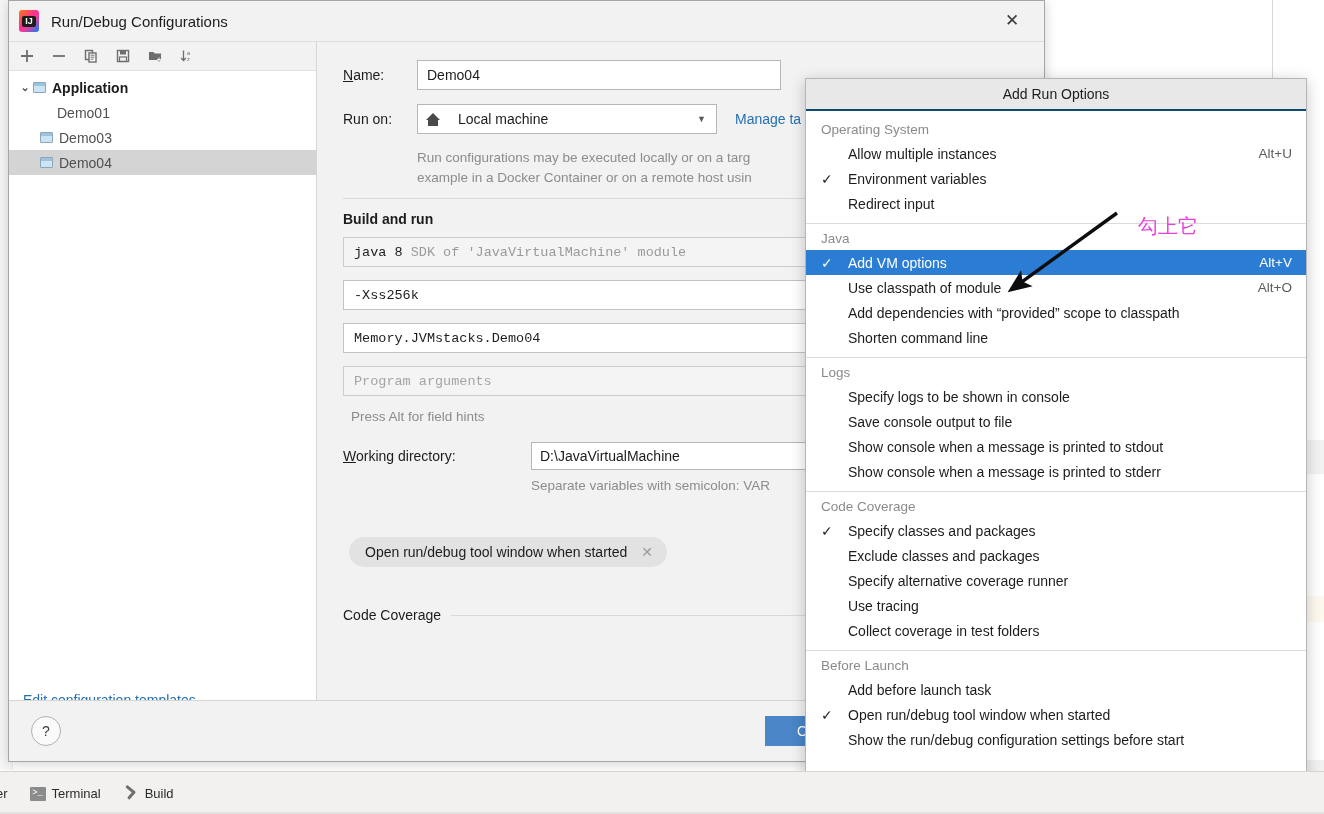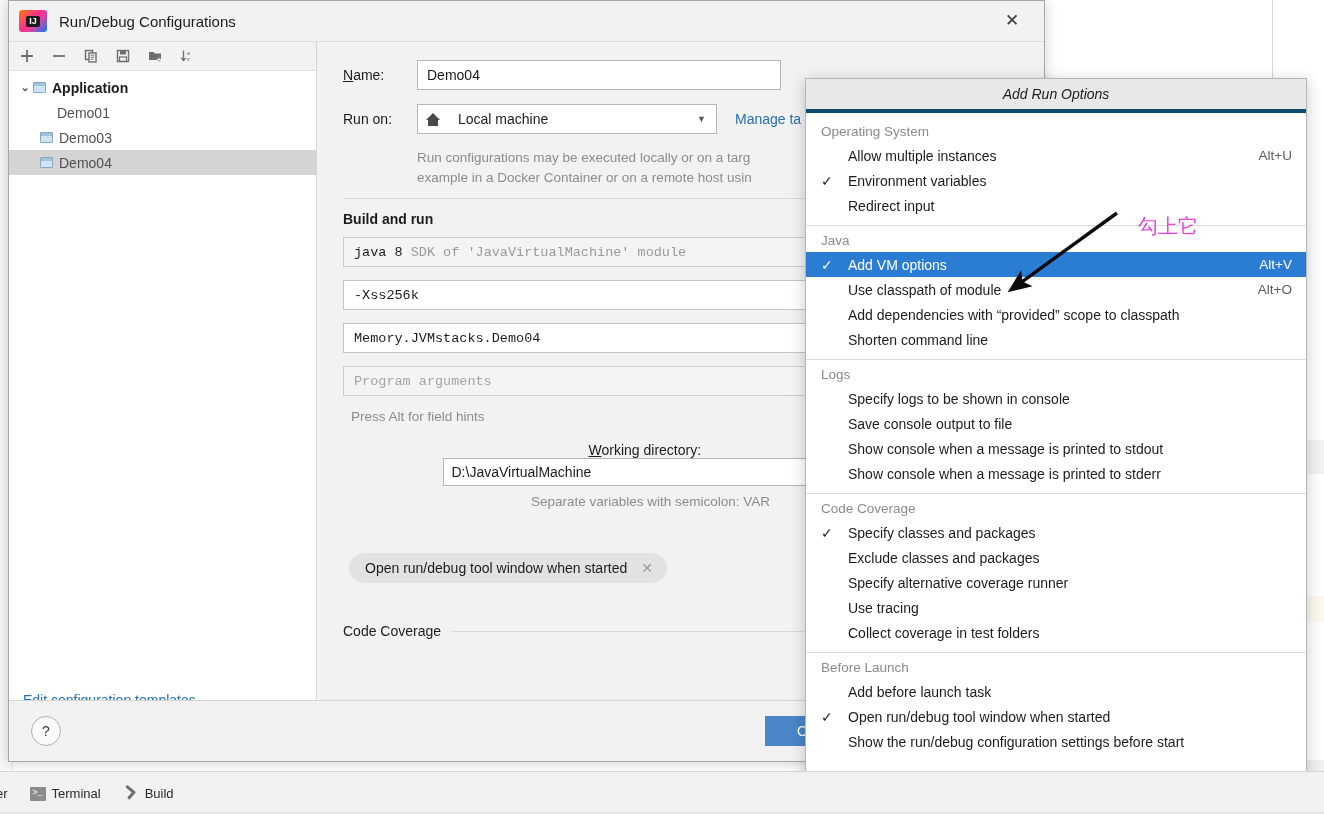--- a/index.html
+++ b/index.html
@@ -50,21 +50,21 @@
   .dialog {
     position:absolute; left:8px; top:0px; width:1035px; height:760px;
     background:#f2f2f2; border:1px solid #a6a6a6;
     box-shadow:0 2px 12px rgba(0,0,0,0.18);
   }
   .dlg-title {
     height:40px; background:#f2f2f2; border-bottom:1px solid #dcdcdc;
     display:flex; align-items:center; position:relative;
   }
   .dlg-logo {
-    width:28px; height:22px; margin-left:10px; border-radius:3px;
+    width:20px; height:22px; margin-left:10px; border-radius:3px;
     background:linear-gradient(135deg,#f97a12 0%,#ff318c 45%,#ed3d9b 60%,#087cfa 100%);
     display:flex; align-items:center; justify-content:center;
   }
   .dlg-logo i {
     font-style:normal; font-size:9px; font-weight:bold; color:#fff;
     background:#1c1c1c; padding:1px 3px; border-radius:2px; line-height:1;
     font-family:"Liberation Sans", sans-serif;
   }
   .dlg-title-text { margin-left:12px; font-size:15px; color:#1c1c1c; font-weight:400; }
   .dlg-close {
@@ -133,21 +133,21 @@
   .mono-field {
     background:#ffffff; border:1px solid #c4c4c4; height:30px; box-sizing:border-box; width:700px;
     display:flex; align-items:center; padding:0 10px; margin-bottom:13px;
     font-family:"Liberation Mono", monospace; font-size:13.5px; color:#1c1c1c; white-space:nowrap;
   }
   .mono-field.grayish { background:#f4f4f4; border-color:#cccccc; }
   .mono-dim { color:#9a9a9a; }
   .mono-ph { color:#a5a5a5; }
   .press-alt { font-size:13.5px; color:#8c8c8c; margin:2px 0 18px 8px; }
 
-  .row2 { display:flex; align-items:center; margin-bottom:14px;flex-direction:column; }
+  .row2 { display:flex; align-items:center; margin-bottom:14px; }
   .lbl2 { font-size:14px; color:#1c1c1c; width:188px; }
   .txt2 { background:#ffffff; border:1px solid #b6b6b6; height:28px; box-sizing:border-box;
           width:480px; display:flex; align-items:center; padding:0 8px; font-size:14px; color:#1c1c1c; }
   .subhint { font-size:13.5px; color:#8c8c8c; margin-left:188px; margin-top:-6px; }
 
   .chip {
     display:inline-flex; align-items:center; gap:14px; background:#e2e2e2; border-radius:16px;
     height:30px; padding:0 14px 0 16px; font-size:14px; color:#1c1c1c; margin-top:44px; margin-left:6px;
   }
   .chip .x { color:#9a9a9a; font-size:14px; cursor:pointer; }
@@ -185,23 +185,23 @@
     height:30px; width:84px; display:flex; align-items:center; justify-content:center; cursor:pointer;
   }
 
   
   .popup {
     position:absolute; left:805px; top:78px; width:500px; height:736px;
     background:#ffffff; border:1px solid #b6b6b6; box-shadow:0 3px 14px rgba(0,0,0,0.22);
     display:flex; flex-direction:column; overflow:hidden;
   }
   .popup-title {
-    height:30px; background:#e8e8e8; border-bottom:4px solid #0c4a6e;
+    height:30px; background:#e8e8e8; border-bottom:2px solid #0c4a6e;
     display:flex; align-items:center; justify-content:center;
-    font-size:14px; color:#1c1c1c;font-style:italic;
+    font-size:14px; color:#1c1c1c;
   }
   .popup-list { flex:1; overflow:hidden; padding-top:6px; }
   .grp-hdr { font-size:13.5px; color:#8b8b8b; padding:5px 0 4px 15px; }
   .mi {
     height:25px; display:flex; align-items:center; font-size:14px; color:#1c1c1c;
     padding-left:15px; cursor:pointer; position:relative;
   }
   .mi .ck { width:27px; flex:none; font-size:14px; color:#1c1c1c; }
   .mi .lb { flex:1; }
   .mi .sc { color:#5c5c5c; font-size:13.5px; margin-right:14px; }

